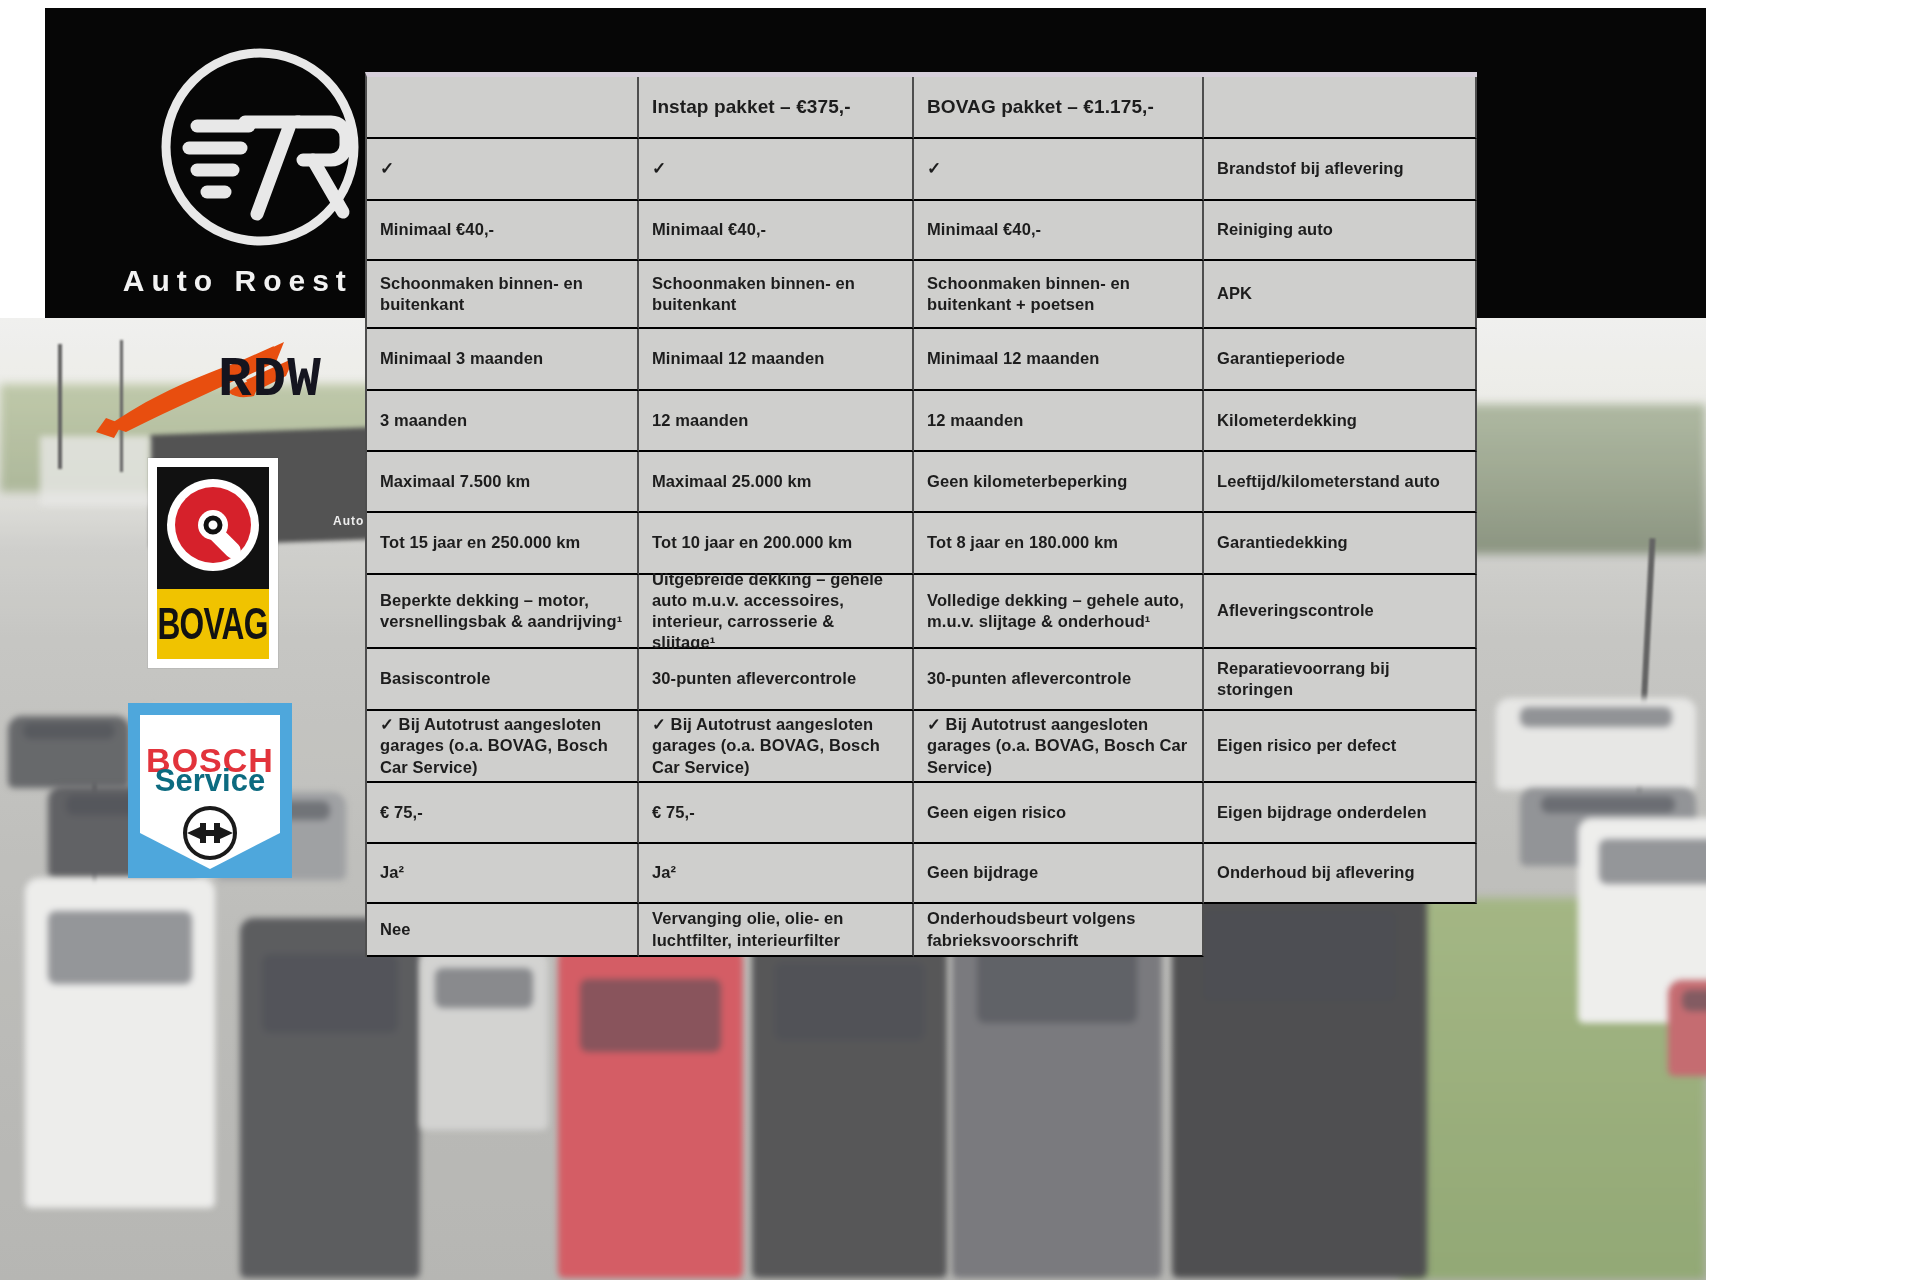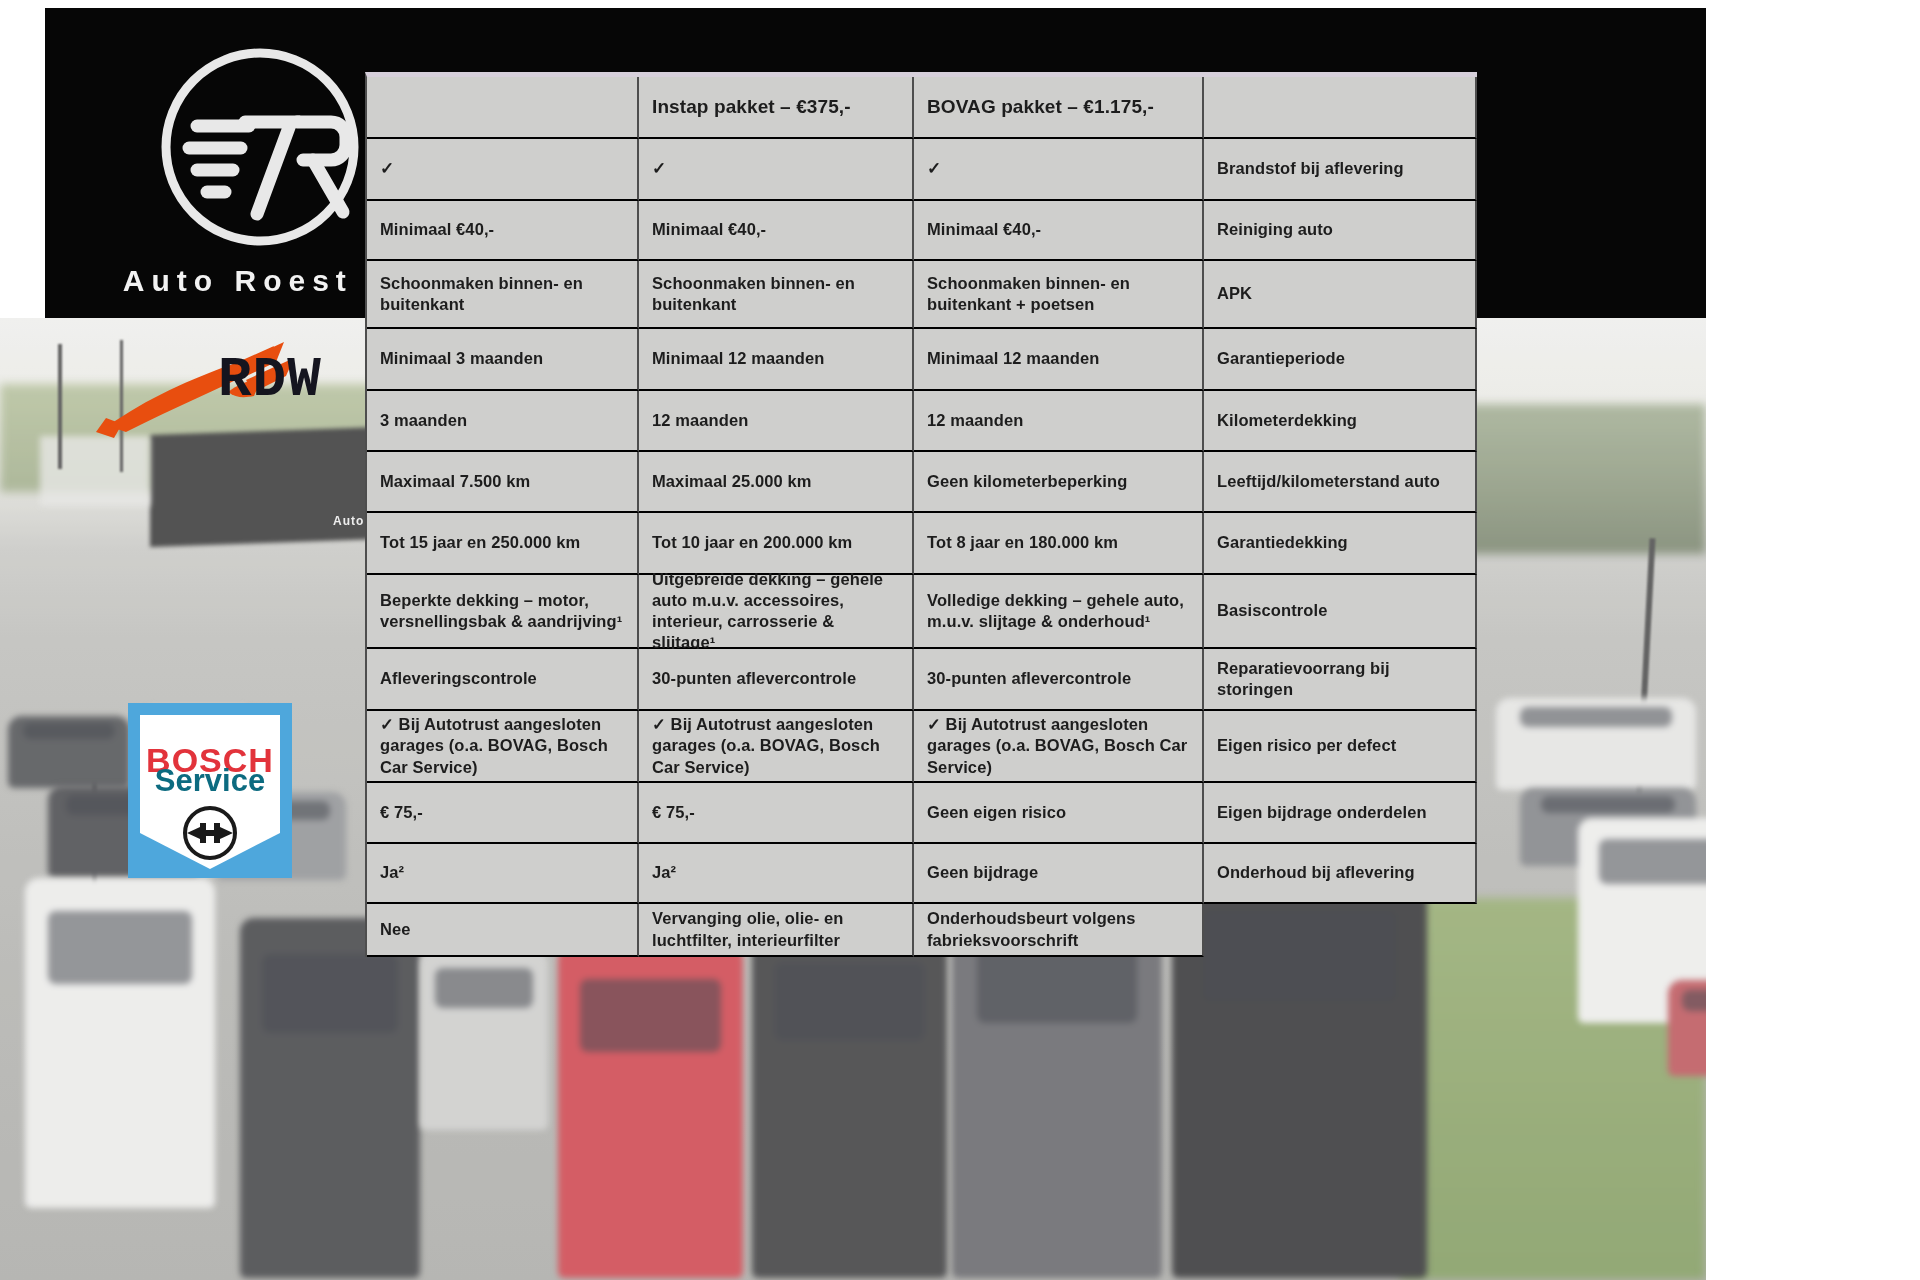--- a/index.html
+++ b/index.html
@@ -118,20 +118,36 @@
         <polygon points="18,92 28,78 44,84 36,98"></polygon>
         <path d="M30,86 C70,58 110,40 160,22 L196,6 L188,26 C150,44 100,66 48,92 Z"></path>
         <path d="M150,28 L206,2 L198,22 L160,40 Z"></path>
         <path d="M168,40 L216,18 L208,36 L176,52 Z"></path>
         <path d="M150,52 C160,44 172,40 184,38 L176,56 C166,58 158,58 150,52 Z"></path>
       </g>
     </svg>
     <div id="rdw-text">RDW</div>
   </div>
 
+  <div id="bovag-card">
+    <div id="bovag-mark">
+      <svg width="112" height="122" viewBox="0 0 112 122">
+        <circle cx="56" cy="58" r="46" fill="#ffffff"></circle>
+        <circle cx="56" cy="58" r="38" fill="#d6212b"></circle>
+        <g>
+          <rect x="52" y="54" width="44" height="16" rx="8" fill="#ffffff" transform="rotate(45 56 58)"></rect>
+          <circle cx="56" cy="58" r="15" fill="#ffffff"></circle>
+          <circle cx="56" cy="58" r="7" fill="none" stroke="#111111" stroke-width="5"></circle>
+        </g>
+      </svg>
+    </div>
+    <div id="bovag-band">
+      <span id="bovag-word">BOVAG</span>
+    </div>
+  </div>
 
   <div id="bosch-card">
     <div id="bosch-shield"></div>
     <div id="bosch-point"></div>
     <div id="bosch-word">BOSCH</div>
     <div id="bosch-service">Service</div>
     <svg id="bosch-armature" width="60" height="60" viewBox="0 0 60 60">
       <circle cx="30" cy="30" r="25" fill="#ffffff" stroke="#1a1a1a" stroke-width="4"></circle>
       <polygon points="7,30 20,24 20,36" fill="#1a1a1a"></polygon>
       <polygon points="53,30 40,24 40,36" fill="#1a1a1a"></polygon>
@@ -170,22 +186,22 @@
       <div class="cell">Maximaal 25.000 km</div>
       <div class="cell">Geen kilometerbeperking</div>
       <div class="cell">Leeftijd/kilometerstand auto</div>
       <div class="cell">Tot 15 jaar en 250.000 km</div>
       <div class="cell">Tot 10 jaar en 200.000 km</div>
       <div class="cell">Tot 8 jaar en 180.000 km</div>
       <div class="cell">Garantiedekking</div>
       <div class="cell">Beperkte dekking – motor, versnellingsbak &amp; aandrijving¹</div>
       <div class="cell">Uitgebreide dekking – gehele auto m.u.v. accessoires, interieur, carrosserie &amp; slijtage¹</div>
       <div class="cell">Volledige dekking – gehele auto, m.u.v. slijtage &amp; onderhoud¹</div>
+      <div class="cell">Afleveringscontrole</div>
       <div class="cell">Basiscontrole</div>
-      <div class="cell">Afleveringscontrole</div>
       <div class="cell">30-punten aflevercontrole</div>
       <div class="cell">30-punten aflevercontrole</div>
       <div class="cell">Reparatievoorrang bij storingen</div>
       <div class="cell">✓ Bij Autotrust aangesloten garages (o.a. BOVAG, Bosch Car Service)</div>
       <div class="cell">✓ Bij Autotrust aangesloten garages (o.a. BOVAG, Bosch Car Service)</div>
       <div class="cell">✓ Bij Autotrust aangesloten garages (o.a. BOVAG, Bosch Car Service)</div>
       <div class="cell">Eigen risico per defect</div>
       <div class="cell">€ 75,-</div>
       <div class="cell">€ 75,-</div>
       <div class="cell">Geen eigen risico</div>

